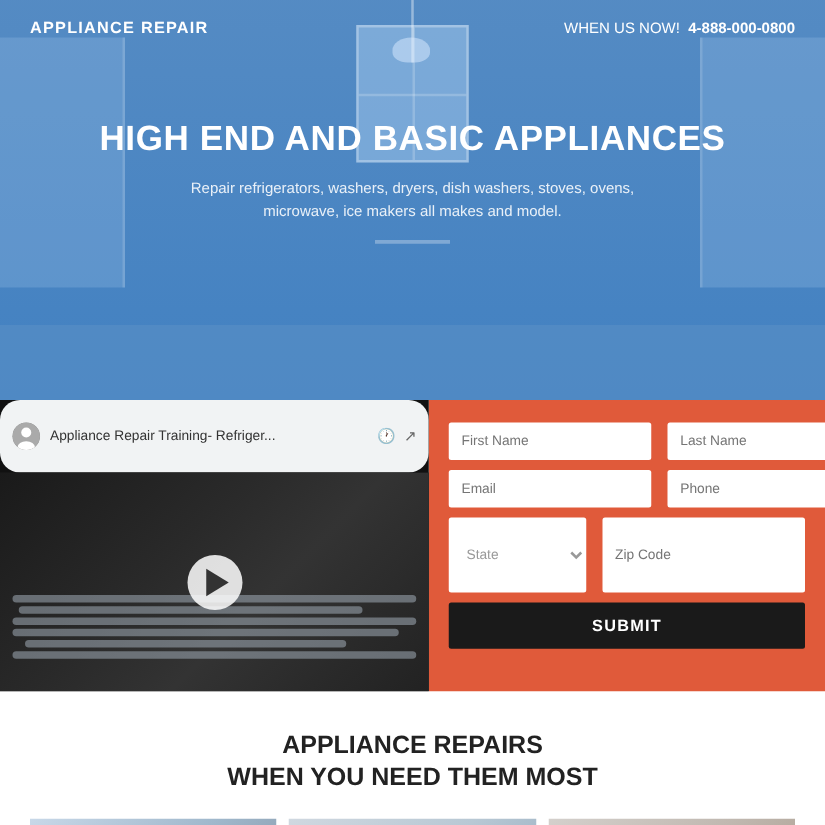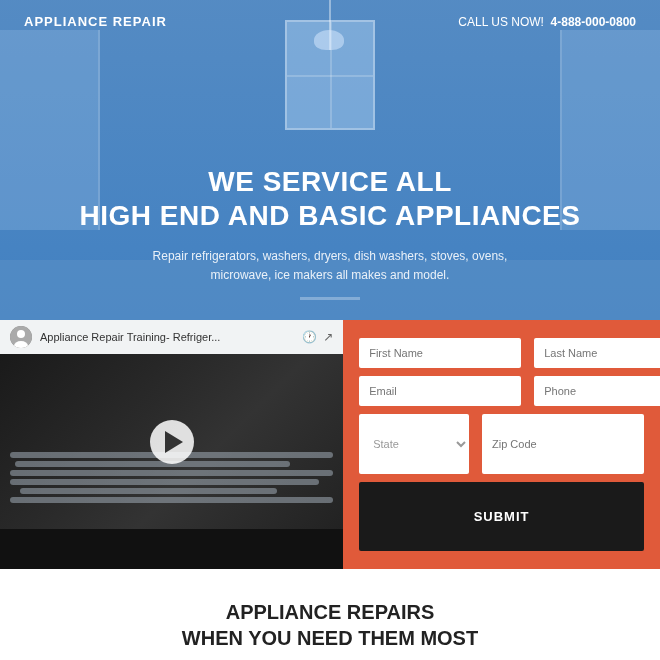--- a/index.html
+++ b/index.html
@@ -30,21 +30,21 @@
     
     .hero {
       position: relative;
       width: 100%;
       height: 320px;
       background: #2b6cb0;
       overflow: hidden;
       display: flex;
       flex-direction: column;
       align-items: center;
-      justify-content: flex-end;
+      justify-content: flex-start;
     }
     
     .kitchen-sim {
       position: absolute;
       inset: 0;
       overflow: hidden;
     }
     .kitchen-sim::before {
       content: '';
       position: absolute;
@@ -135,24 +135,25 @@
 
     
     .video-panel {
       width: 52%;
       background: #111;
       position: relative;
       overflow: hidden;
     }
     .video-topbar {
       background: #f1f3f4;
-      padding: 6px 10px;
+      padding: 18px 10px;
       display: flex;
       align-items: center;
       gap: 8px;
+      border-radius: 16px;
     }
     .video-avatar {
       width: 22px; height: 22px;
       border-radius: 50%;
       background: #888;
       overflow: hidden;
       display: flex; align-items: center; justify-content: center;
     }
     .video-avatar svg { width: 22px; height: 22px; }
     .video-title-text {
@@ -249,21 +250,21 @@
       color: #999;
       background: #fff;
       border: none;
       outline: none;
       border-radius: 2px;
       appearance: auto;
     }
     .submit-btn {
       display: block;
       width: 100%;
-      padding: 27px;
+      padding: 11px;
       background: #1a1a1a;
       color: #fff;
       font-size: 13px;
       font-weight: 700;
       text-transform: uppercase;
       letter-spacing: 1px;
       border: none;
       cursor: pointer;
       border-radius: 2px;
       margin-top: 8px;
@@ -322,28 +323,28 @@
       <div class="cab-left"></div>
       <div class="cab-right"></div>
       <div class="win"></div>
       <div class="pendant"></div>
       <div class="counter"></div>
     </div>
 
     <div class="header">
       <span class="header-logo">APPLIANCE REPAIR</span>
       <span class="header-phone">
-        <span>CALL US NOW!</span>
+        <span>WHEN US NOW!</span>
         &nbsp;<strong>4-888-000-0800</strong>
       </span>
     </div>
 
     <div class="hero-content">
       <h1 class="hero-title">
-        <span>WE SERVICE ALL</span><br>
+        <br>
         <span>HIGH END AND BASIC APPLIANCES</span>
       </h1>
       <p class="hero-sub">Repair refrigerators, washers, dryers, dish washers, stoves, ovens,
 microwave, ice makers all makes and model.</p>
       <div class="hero-divider"></div>
     </div>
   </div>
 
   <div class="main-section">
 

